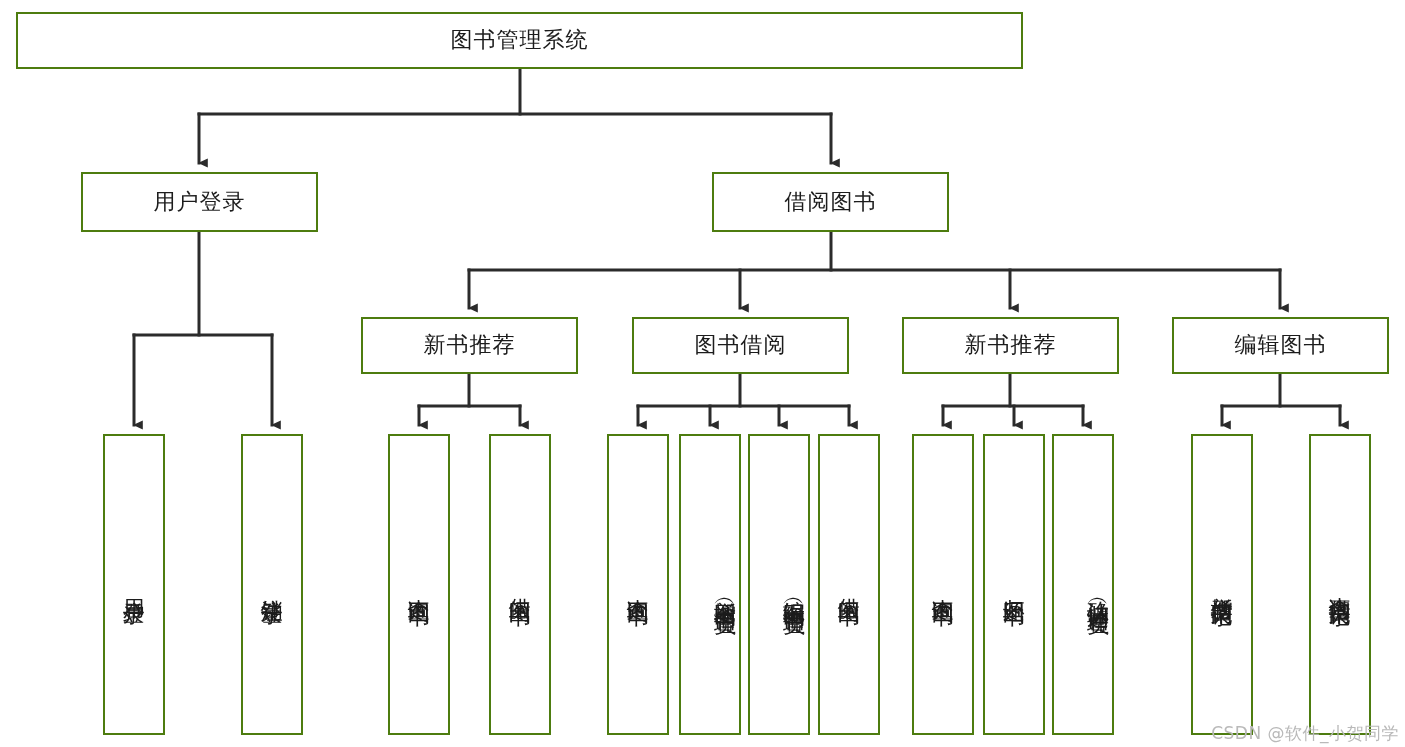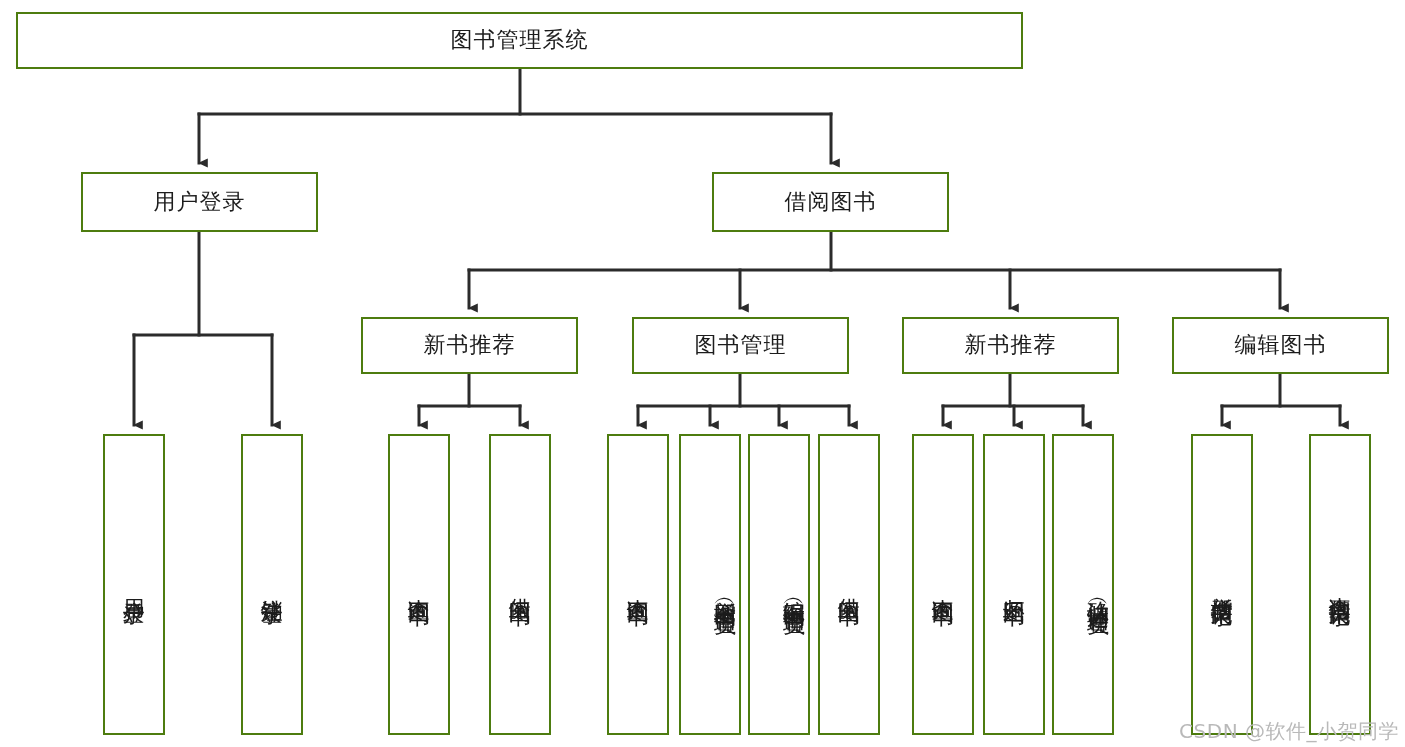--- a/index.html
+++ b/index.html
@@ -57,21 +57,21 @@
     align-items: center;
     padding-top: 0;
   }
   .node .label {
     display: block;
   }
   #watermark {
     position: absolute;
     right: 6px;
     bottom: 2px;
-    font-size: 20px;
+    font-size: 17px;
     color: #b9b9b9;
     letter-spacing: 0.5px;
     white-space: nowrap;
     font-family: "DejaVu Sans", "Liberation Sans", sans-serif;
   }
 </style>
 </head>
 <body>
 
 <div id="canvas">
@@ -136,21 +136,21 @@
     <span class="label">用户登录</span>
   </div>
   <div class="node horiz" style="left:712px; top:172px; width:237px; height:60px;">
     <span class="label">借阅图书</span>
   </div>
 
   <div class="node horiz" style="left:361px; top:317px; width:217px; height:57px;">
     <span class="label">新书推荐</span>
   </div>
   <div class="node horiz" style="left:632px; top:317px; width:217px; height:57px;">
-    <span class="label">图书管理</span>
+    <span class="label">图书借阅</span>
   </div>
   <div class="node horiz" style="left:902px; top:317px; width:217px; height:57px;">
     <span class="label">新书推荐</span>
   </div>
   <div class="node horiz" style="left:1172px; top:317px; width:217px; height:57px;">
     <span class="label">编辑图书</span>
   </div>
 
   <div class="node vert centered" style="left:103px; top:434px; width:62px; height:301px;">
     <span class="label">用户登录</span>

